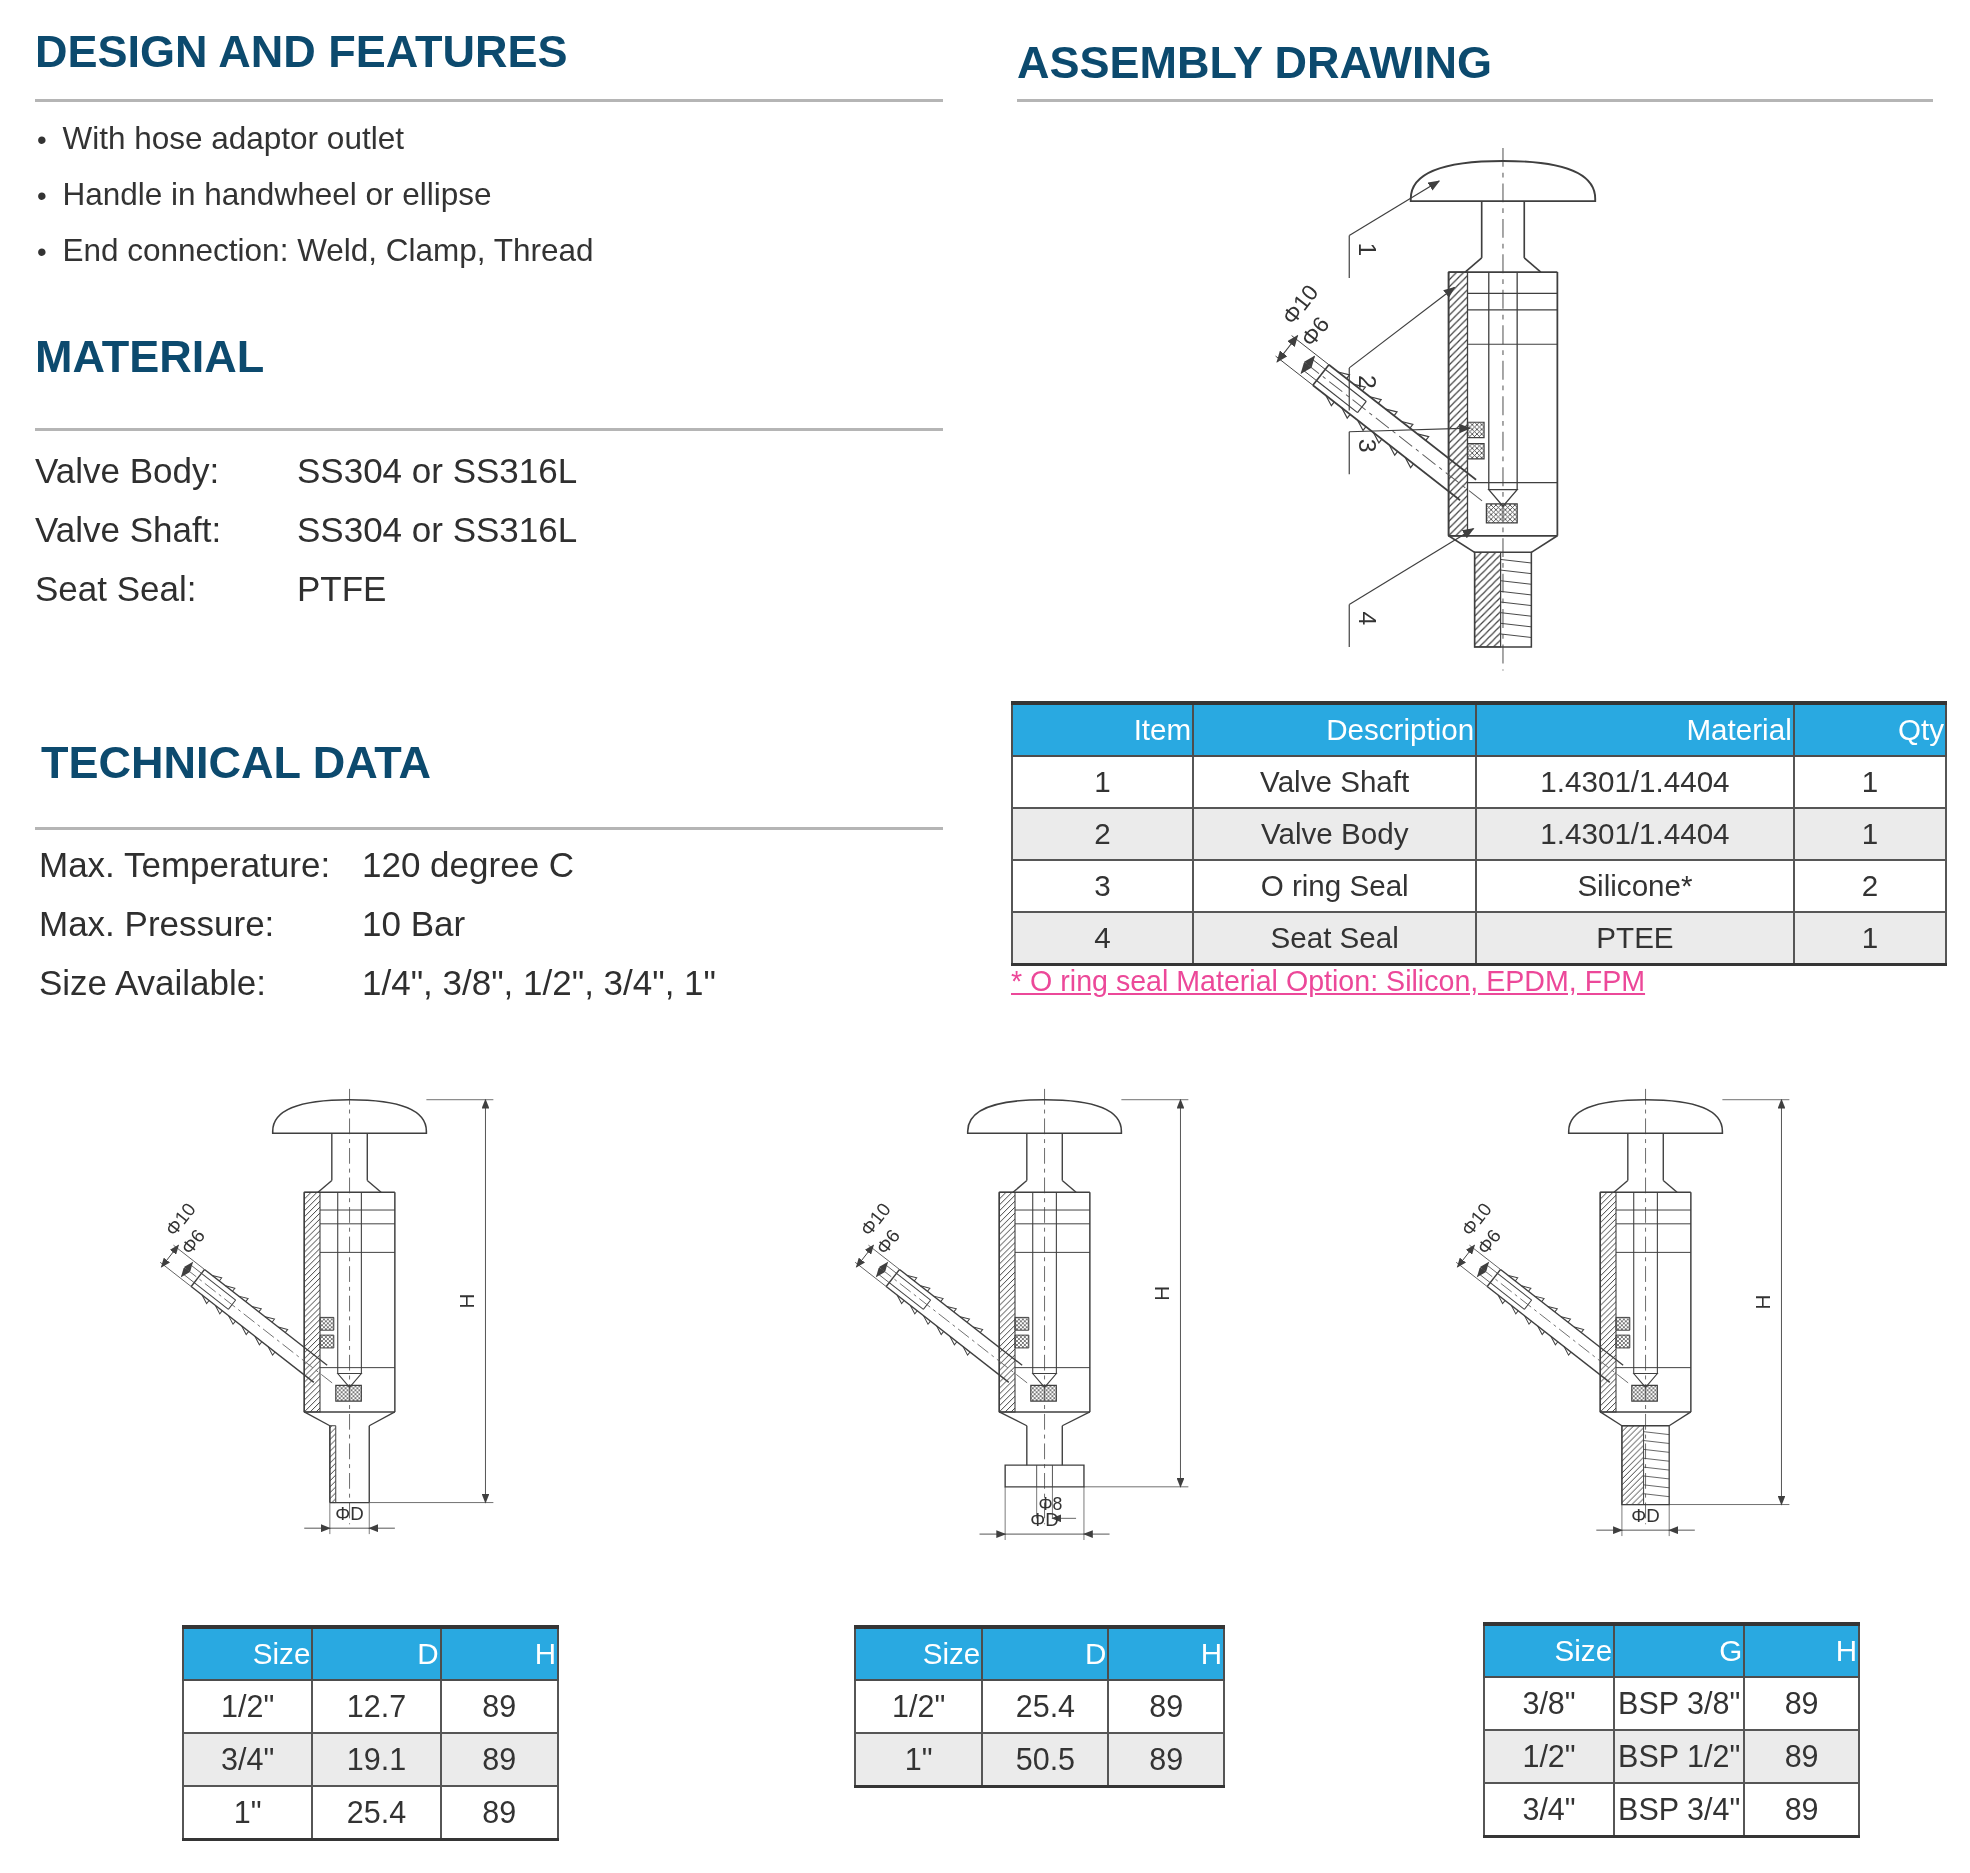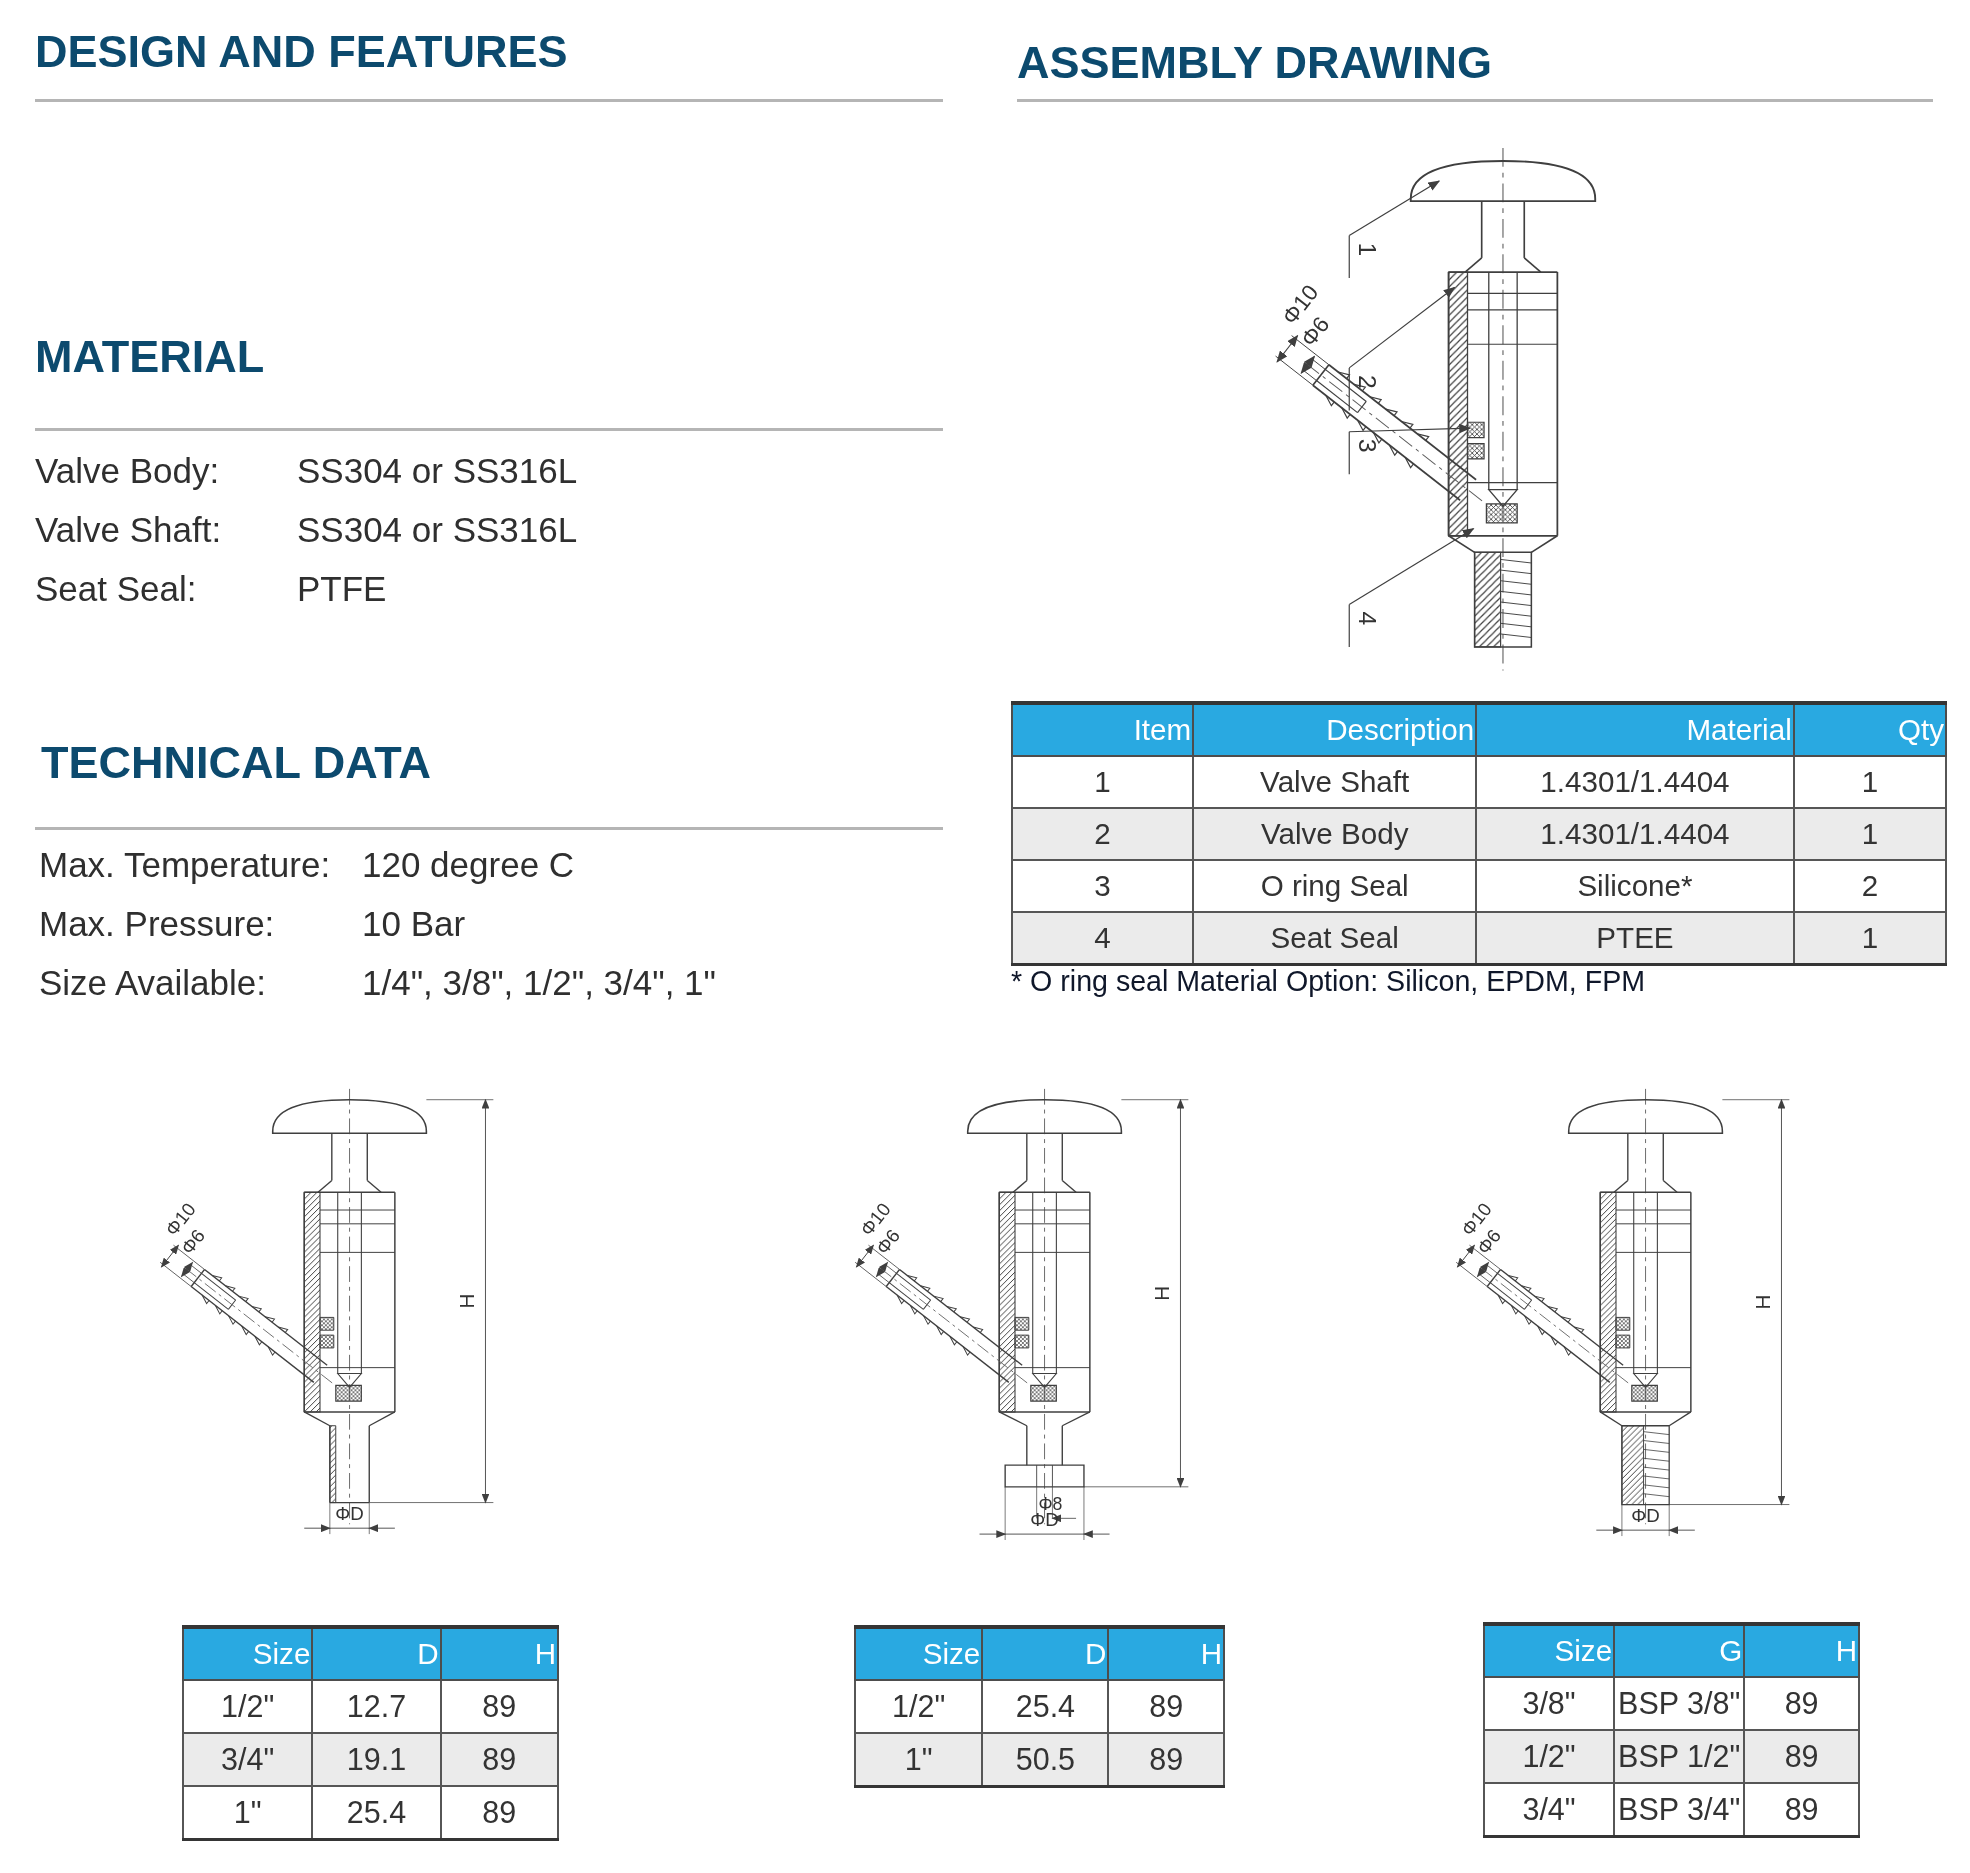--- a/index.html
+++ b/index.html
@@ -13,31 +13,36 @@
   .kv{position:absolute;}
   .kv-row{display:flex;align-items:center;height:59px;font-size:35px;color:#2f2f2f;white-space:nowrap;}
   .kv-material .kv-label{display:inline-block;width:262px;}
   .kv-technical .kv-label{display:inline-block;width:323px;}
   table{position:absolute;border-collapse:collapse;table-layout:fixed;background:#fff;
         border:2px solid #454545;border-top:4.9px solid #353535;border-bottom:3.9px solid #353535;}
   th{background:#29a9e1;color:#fff;font-weight:400;font-size:29.6px;height:48px;border:2px solid #4d4d4d;text-align:right;}
   td{font-size:30.5px;color:#333;text-align:center;height:49px;border:2px solid #565656;}
   tbody tr:nth-child(even){background:#ebebeb;}
   .parts-table td{height:48px;font-size:29.6px;}
-  .footnote{position:absolute;left:1011px;top:965px;font-size:28.6px;color:#0f172a;white-space:nowrap;}
+  .footnote{position:absolute;left:1011px;top:965px;font-size:28.6px;color:#ec4899;white-space:nowrap;text-decoration:underline;}
   svg{position:absolute;overflow:visible;}
   svg text{font-family:"Liberation Sans",sans-serif;fill:#333;}
 </style>
 </head>
 <body>
 
 <div class="page">
 
   <div class="h" style="left:35px;top:25.6px;">DESIGN AND FEATURES</div>
   <div class="rule" style="left:35px;top:99px;width:908px;"></div>
+  <ul class="features">
+      <li>With hose adaptor outlet</li>
+      <li>Handle in handwheel or ellipse</li>
+      <li>End connection: Weld, Clamp, Thread</li>
+    </ul>
 
   <div class="h" style="left:35px;top:331px;">MATERIAL</div>
   <div class="rule" style="left:35px;top:428px;width:908px;"></div>
   <div class="kv kv-material" style="left:35px;top:441px;">
       <div class="kv-row">
         <span class="kv-label">Valve Body:</span>
         <span class="kv-value">SS304 or SS316L</span>
       </div>
       <div class="kv-row">
         <span class="kv-label">Valve Shaft:</span>

